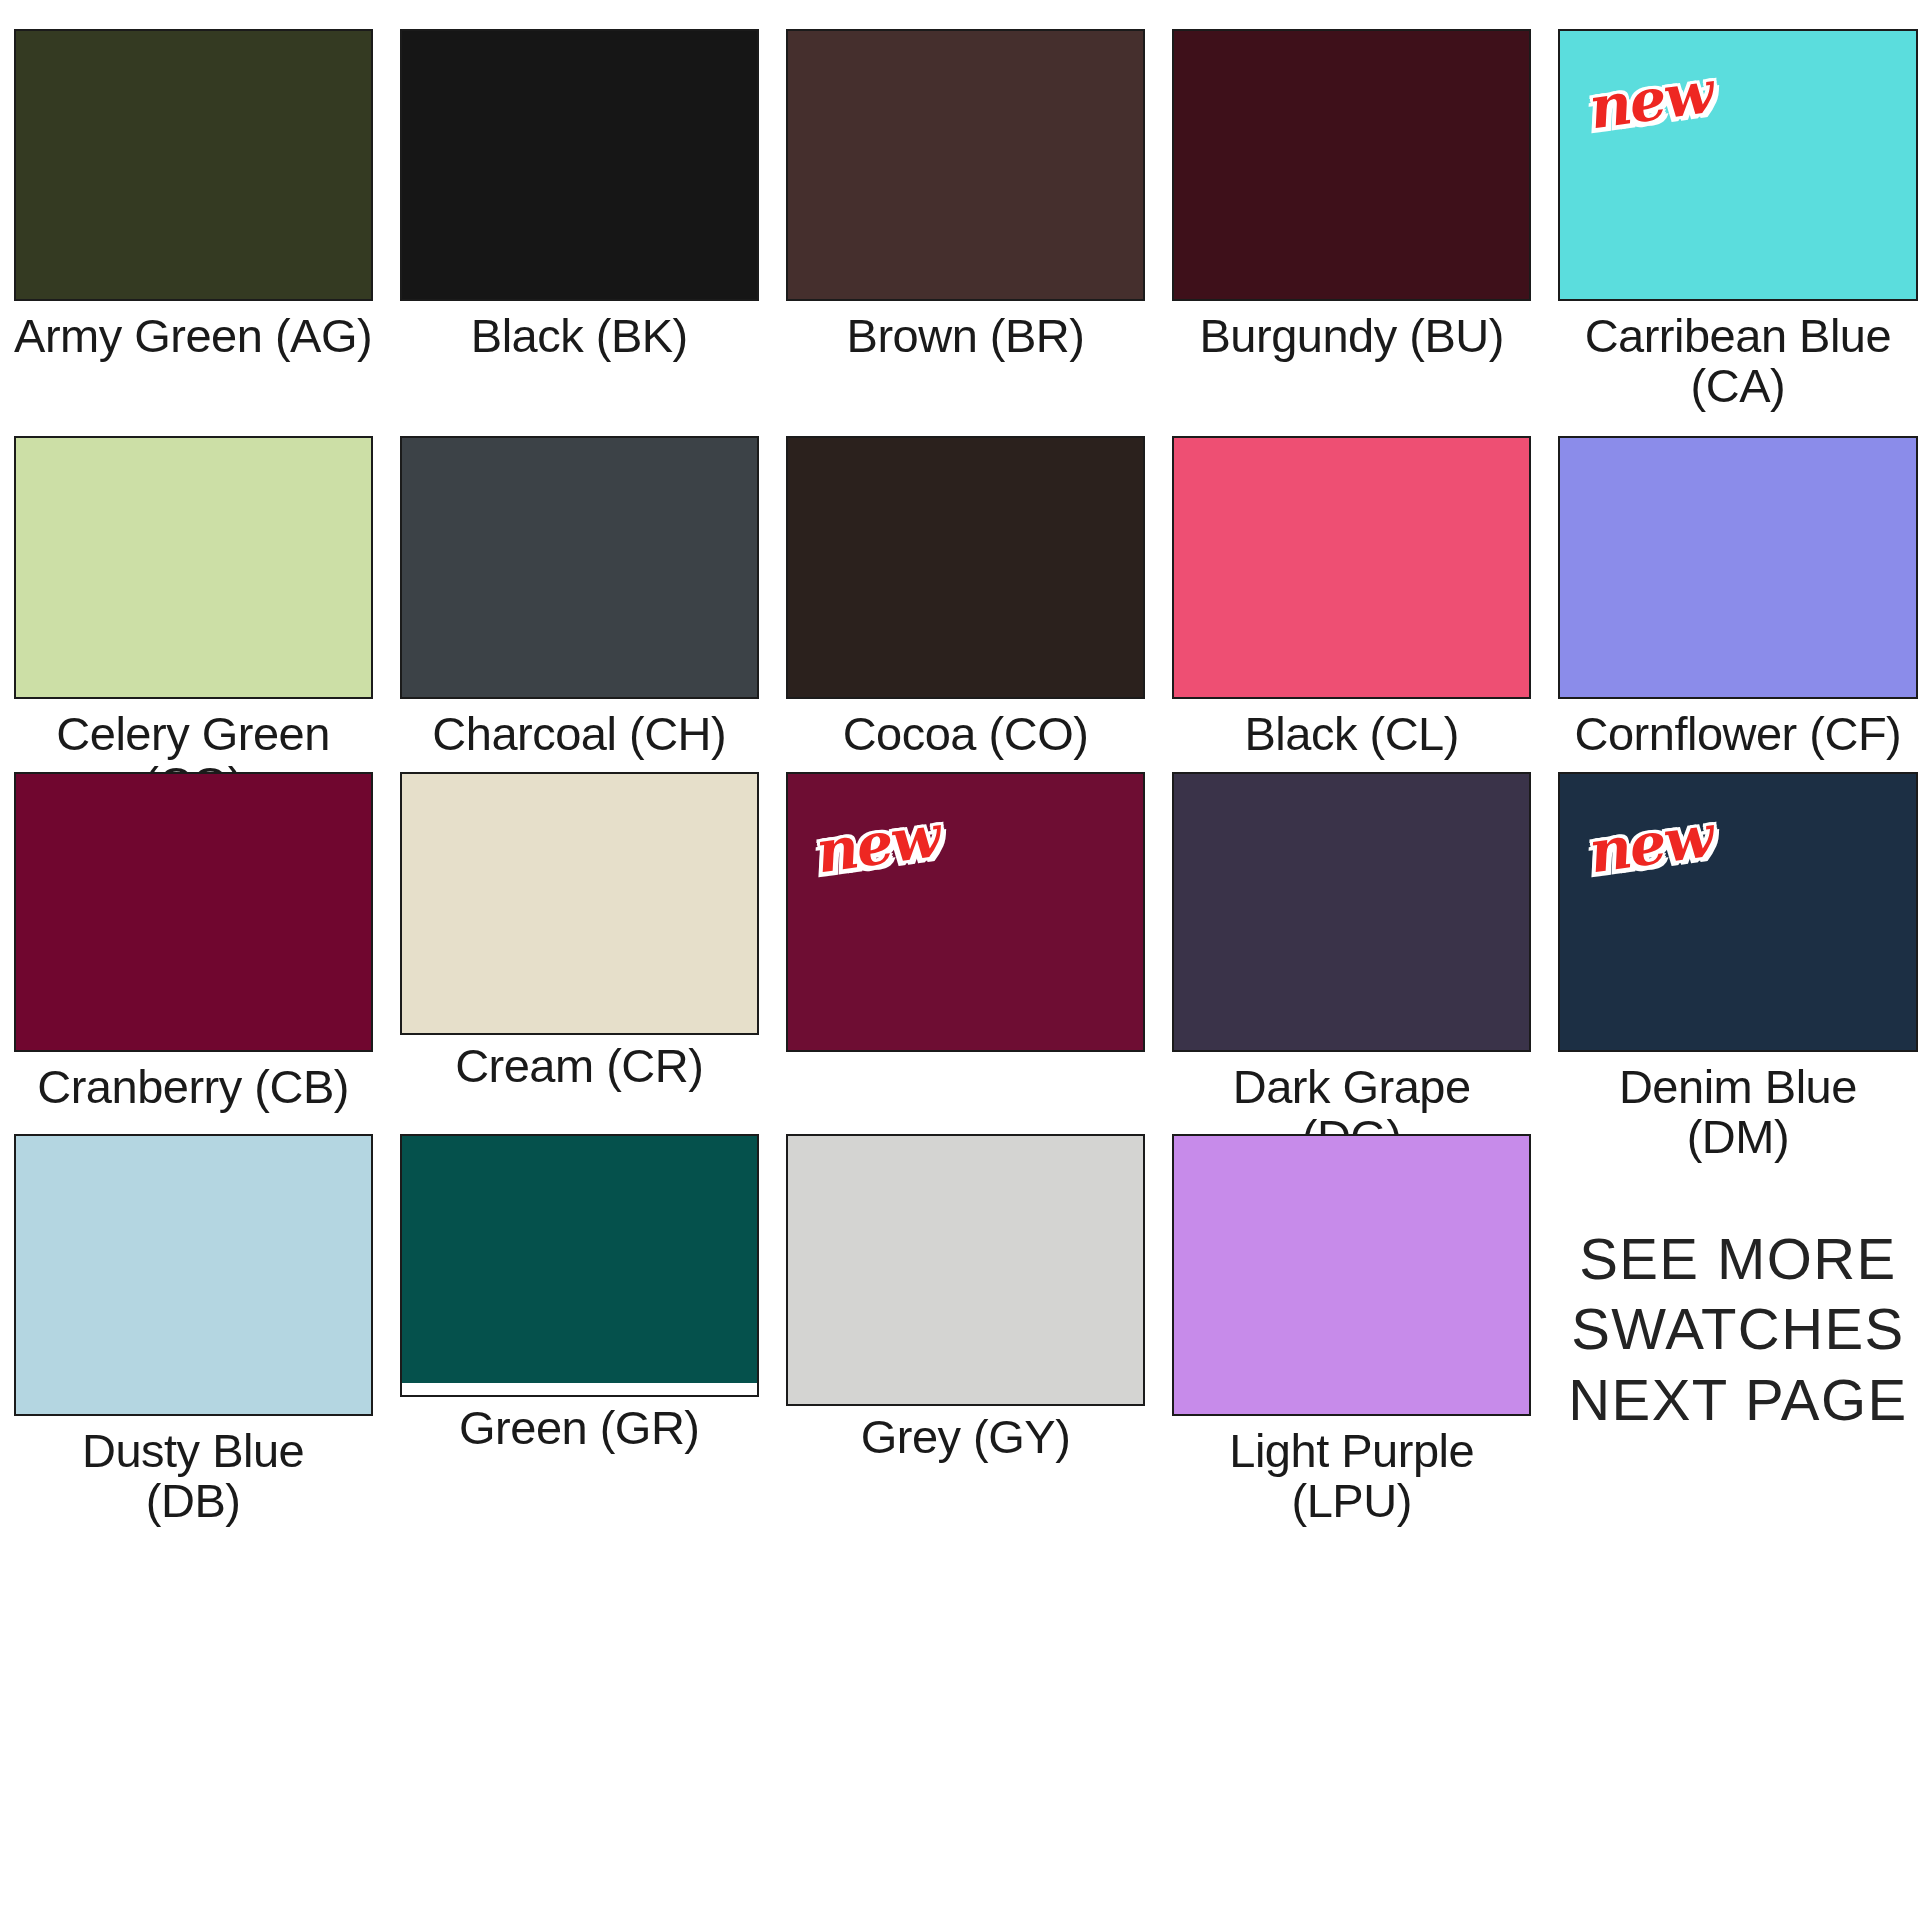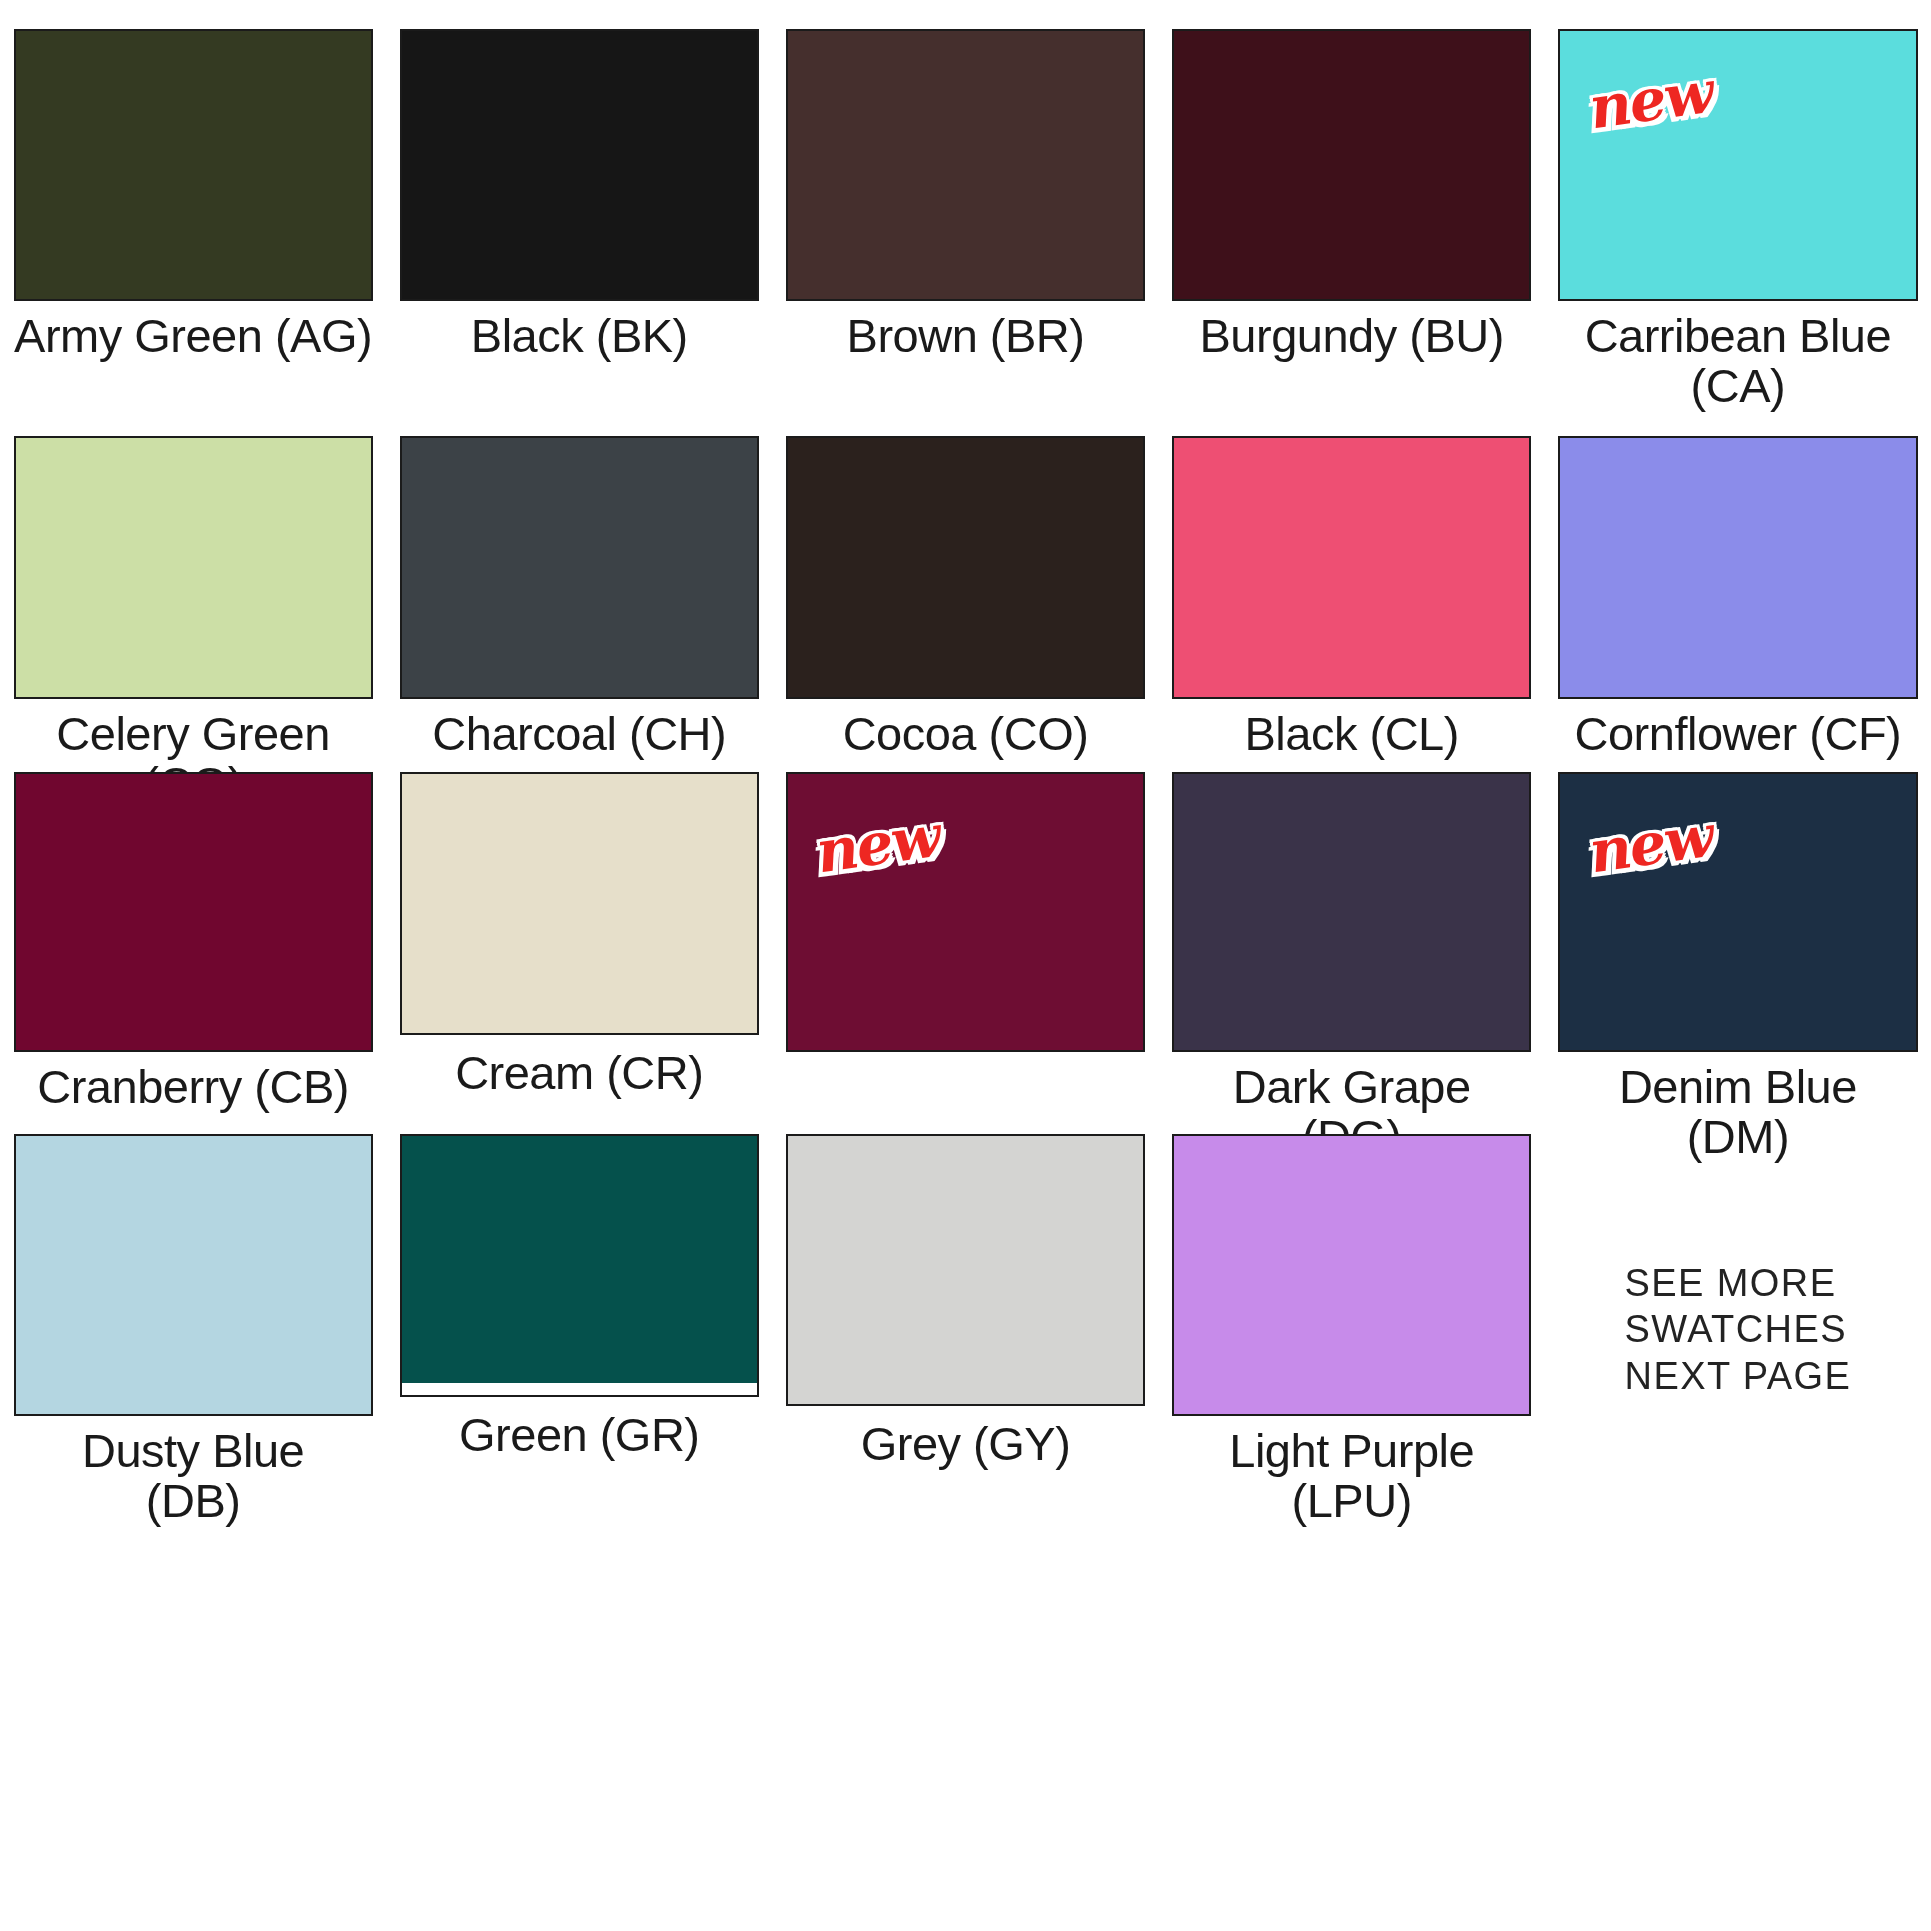--- a/index.html
+++ b/index.html
@@ -92,33 +92,33 @@
     text-align: center;
     font-family: "Liberation Sans", sans-serif;
     font-size: 47px;
     line-height: 1.06;
     color: #1a1a1a;
     letter-spacing: -0.5px;
     white-space: pre-line;
   }
 
   .caption.tight {
-    margin-top: 13px;
+    margin-top: 6px;
   }
 
   
   .note-cell {
     display: flex;
     align-items: center;
     justify-content: center;
   }
   .note-text {
-    text-align: left;
+    text-align: center;
     font-family: "Liberation Sans", sans-serif;
-    font-size: 38px;
+    font-size: 58px;
     line-height: 1.22;
     letter-spacing: 1.4px;
     color: #232323;
     white-space: pre-line;
   }
 
   
   #row-1 { top: 29px; }
   #row-1 .swatch { height: 272px; }
 

